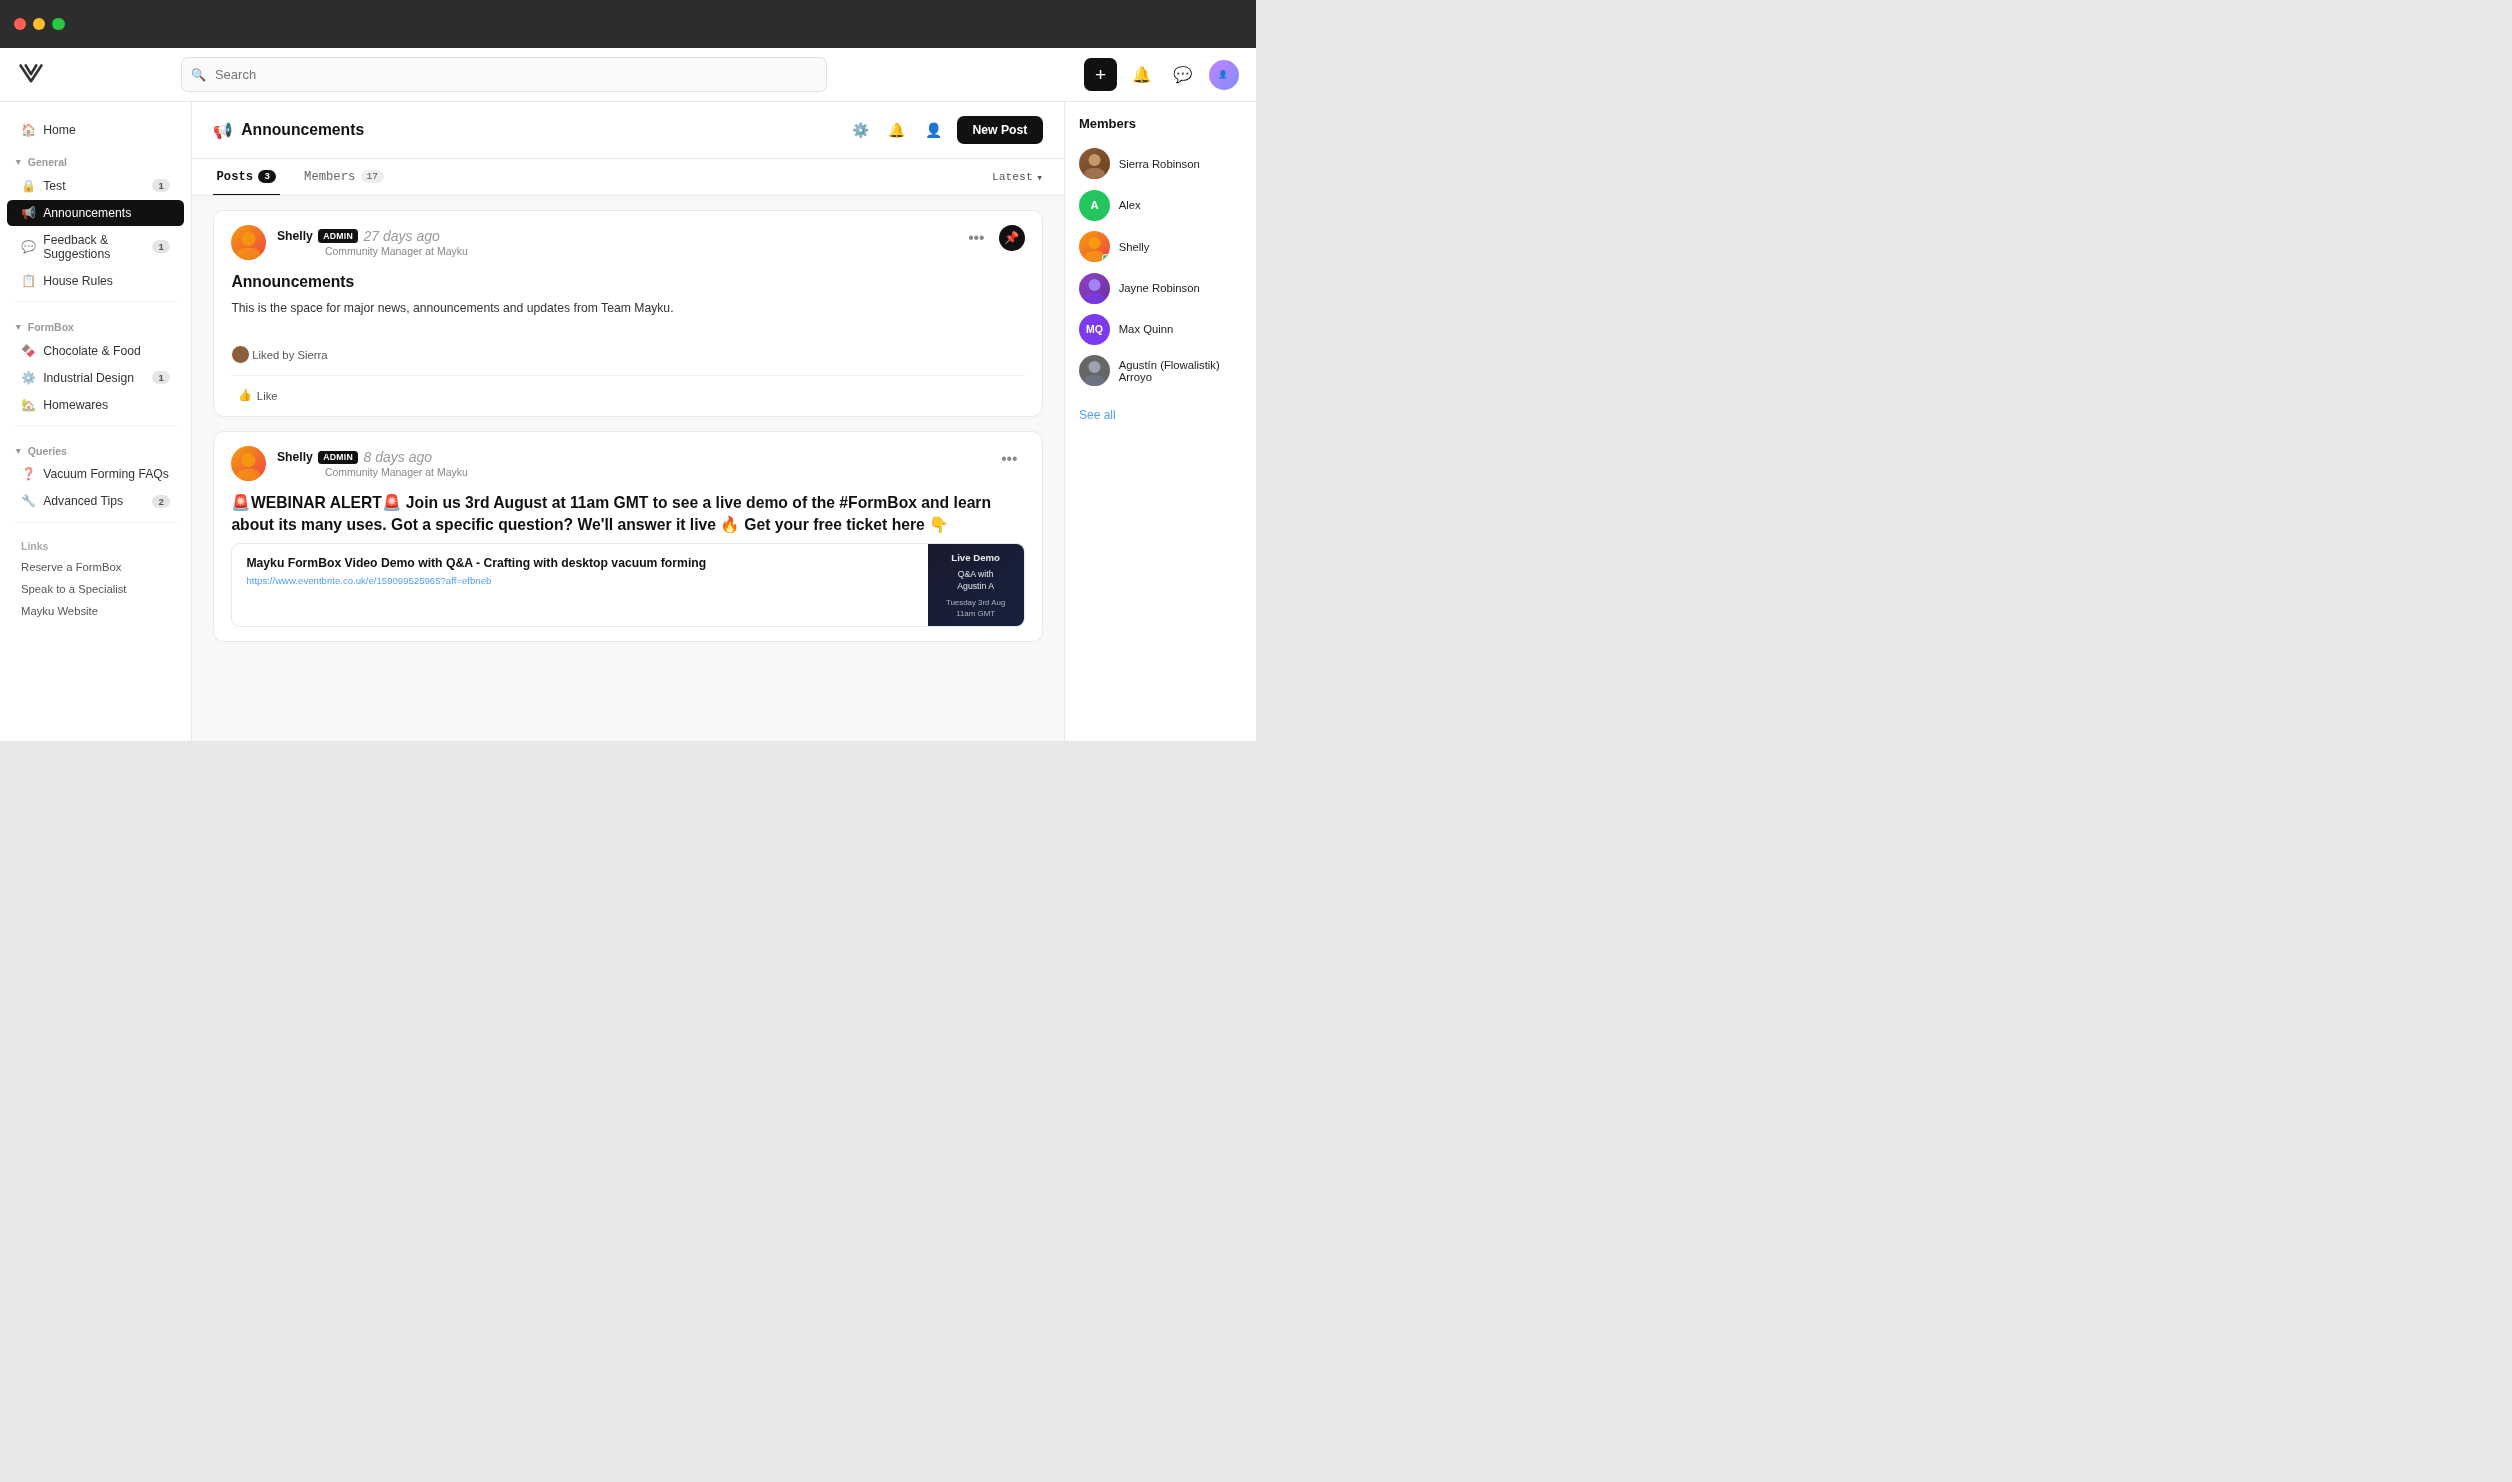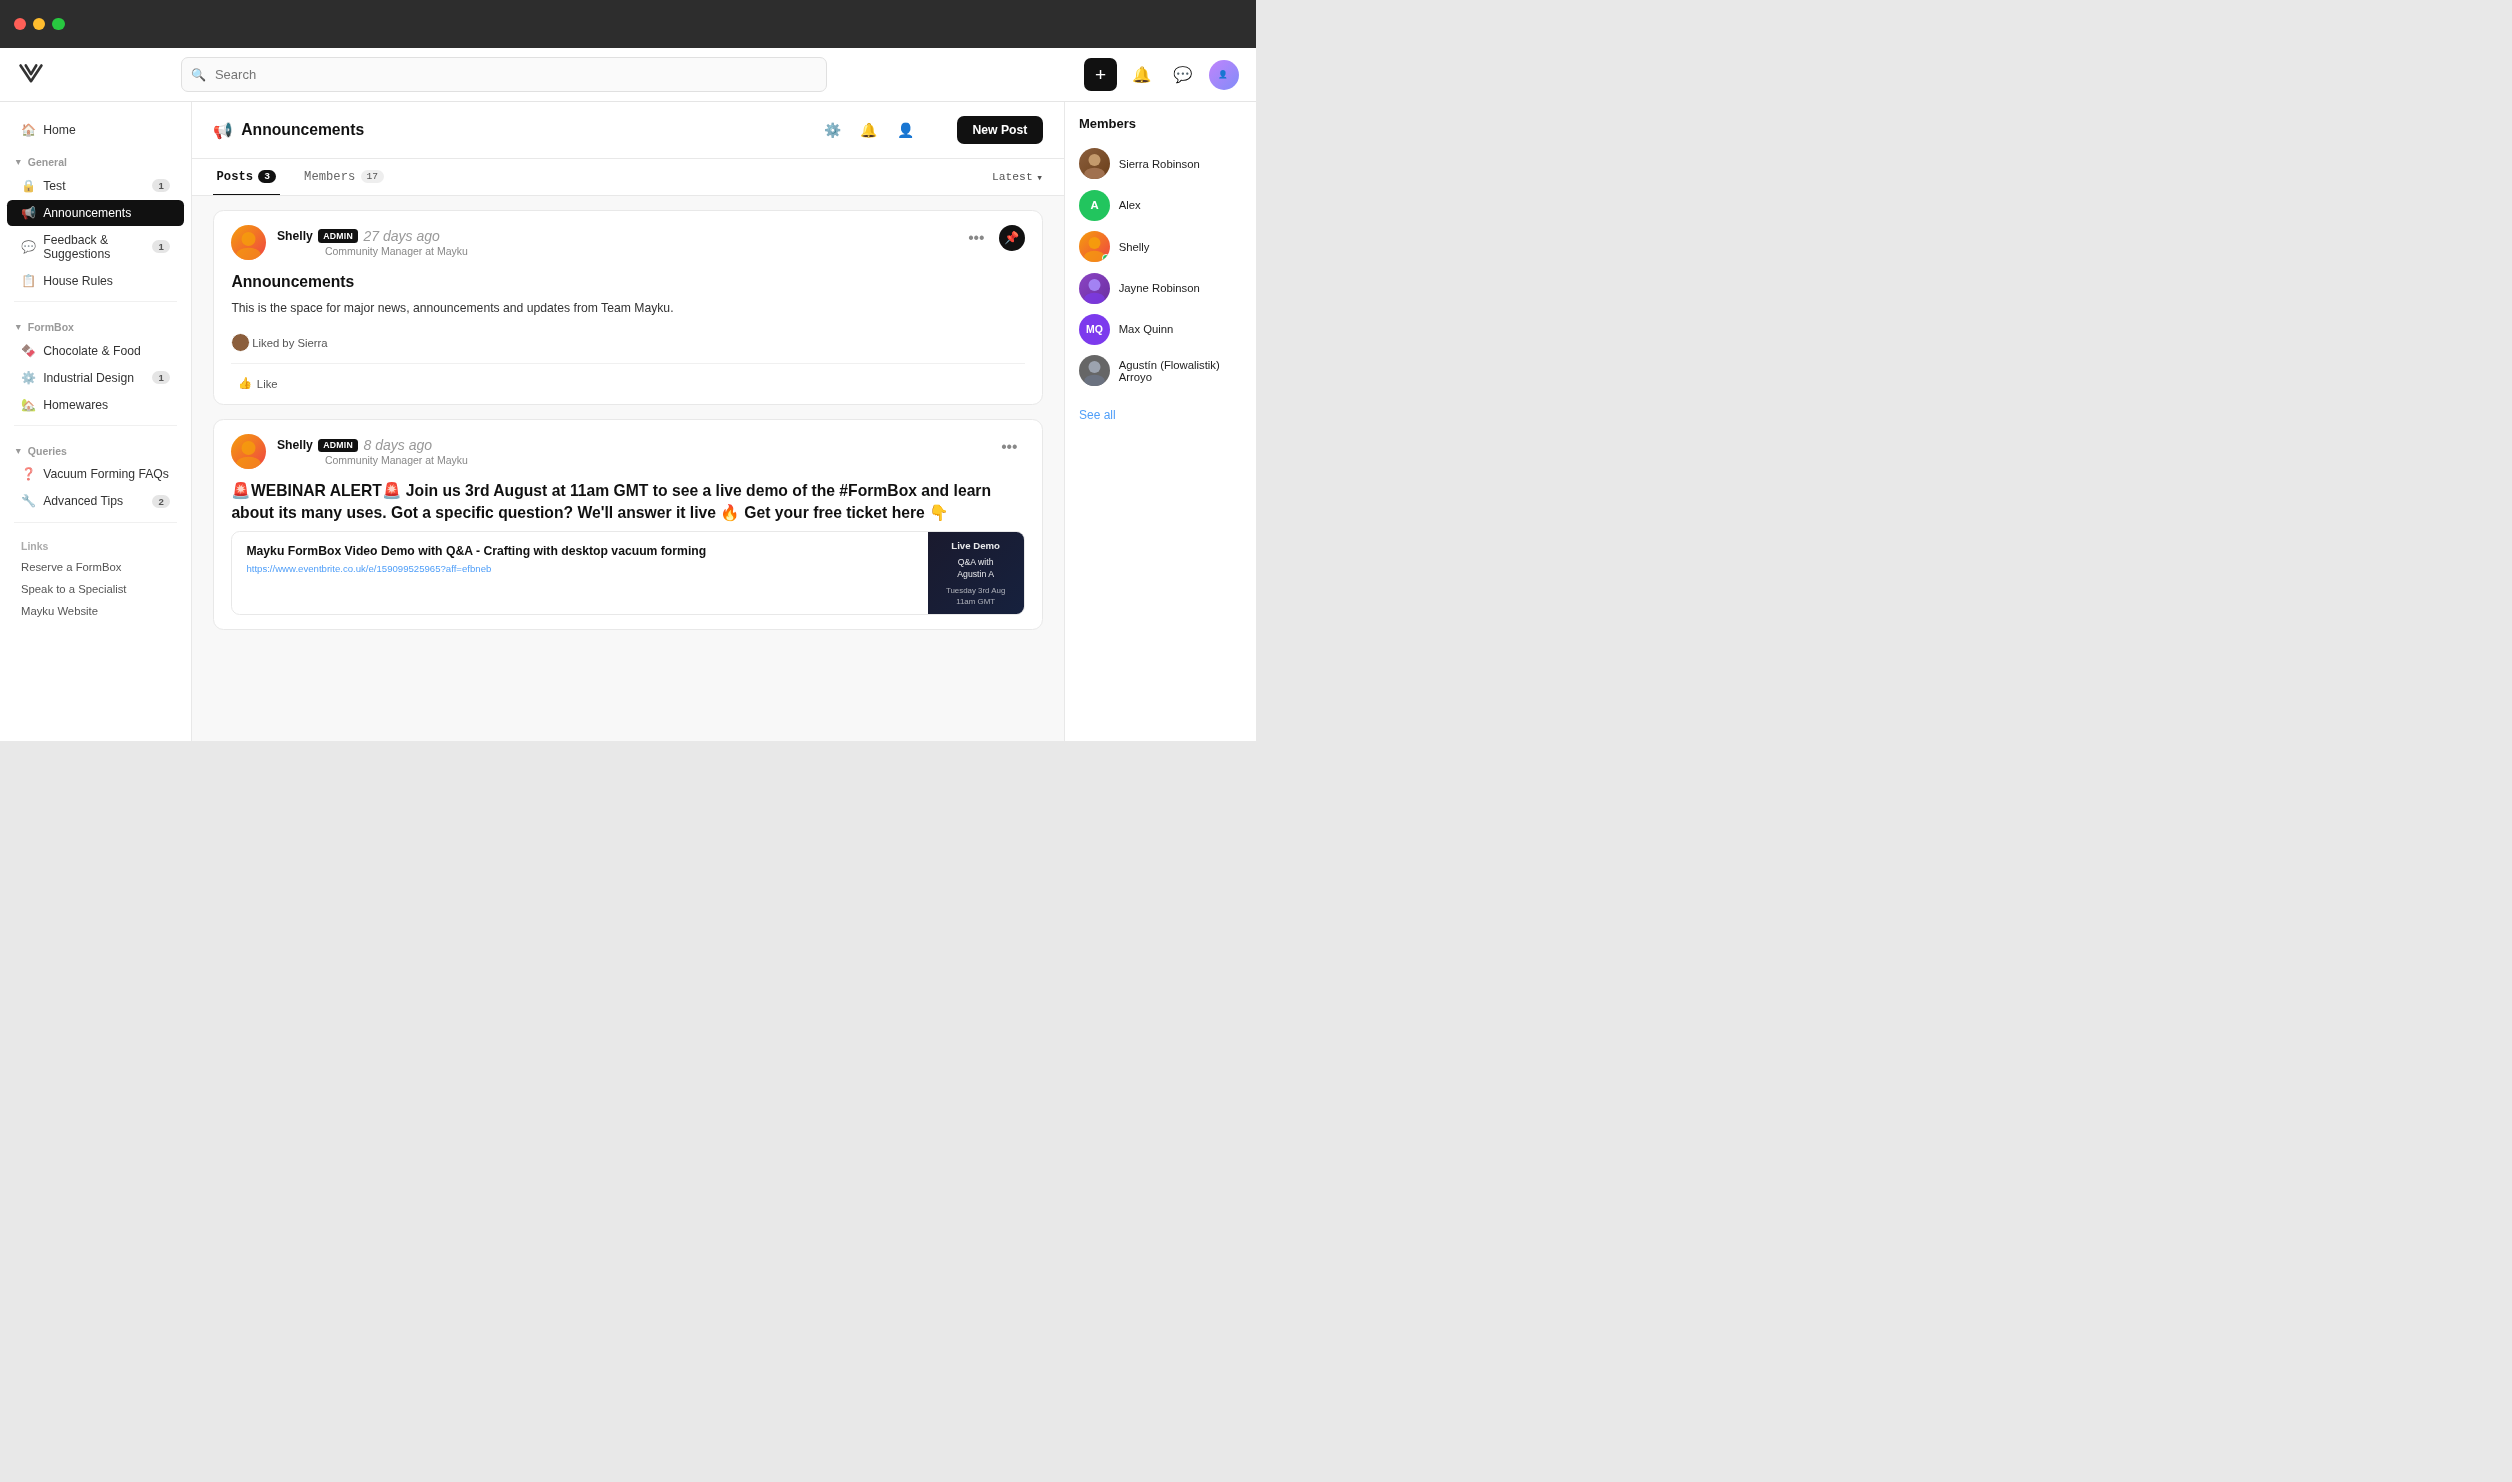--- a/index.html
+++ b/index.html
@@ -225,21 +225,20 @@
     }
     .new-post-btn {
       background: #111;
       color: #fff;
       border: none;
       border-radius: 7px;
       padding: 7px 15.7px;
       font-size: 12.2px;
       font-weight: 600;
       cursor: pointer;
-      margin-left: 28px;
     }
 
     
     .tabs {
       background: #fff;
       padding: 0 21px;
       display: flex;
       align-items: center;
       border-bottom: 0.9px solid #e8e8e8;
       gap: 3.5px;
@@ -394,20 +393,21 @@
       color: #333;
       line-height: 1.6;
     }
     .post-likes {
       padding: 0 17.4px 10.5px 17.4px;
       display: flex;
       align-items: center;
       gap: 7px;
       font-size: 11.3px;
       color: #555;
+      margin-top: 12px;
     }
     .likes-avatars {
       display: flex;
     }
     .like-avatar {
       width: 19px;
       height: 19px;
       border-radius: 50%;
       background: #ddd;
       border: 1.7px solid #fff;

